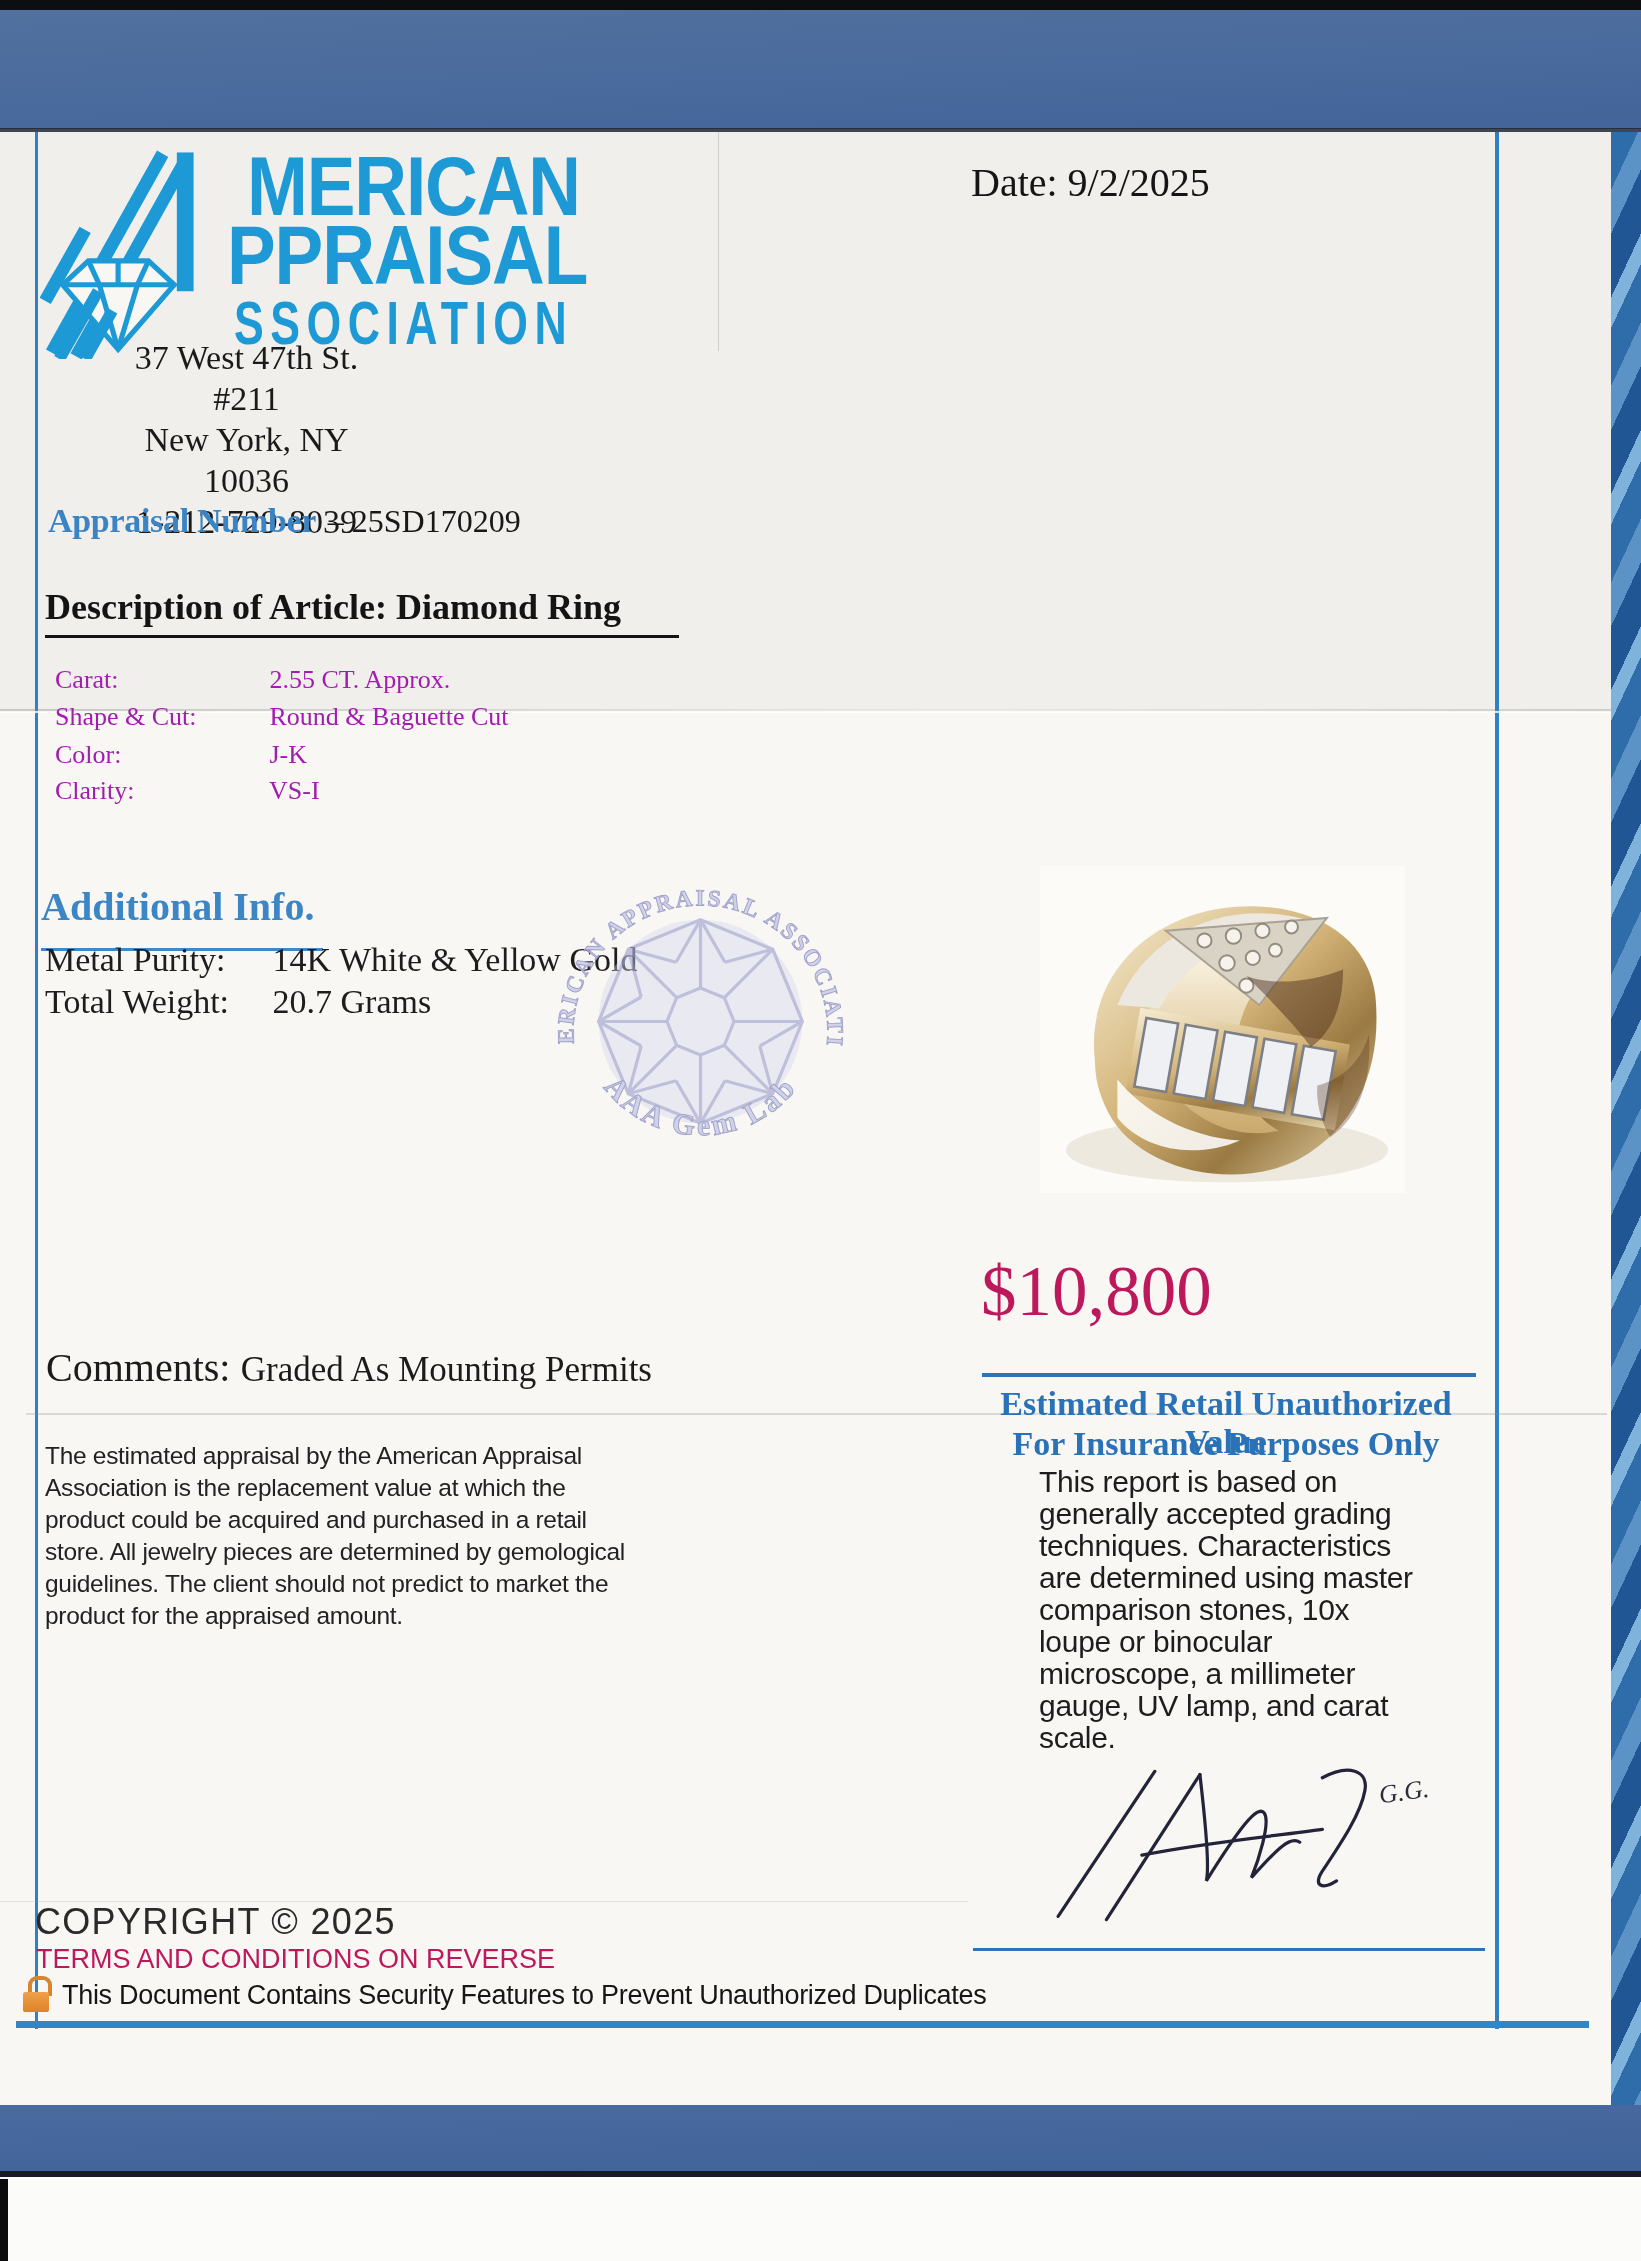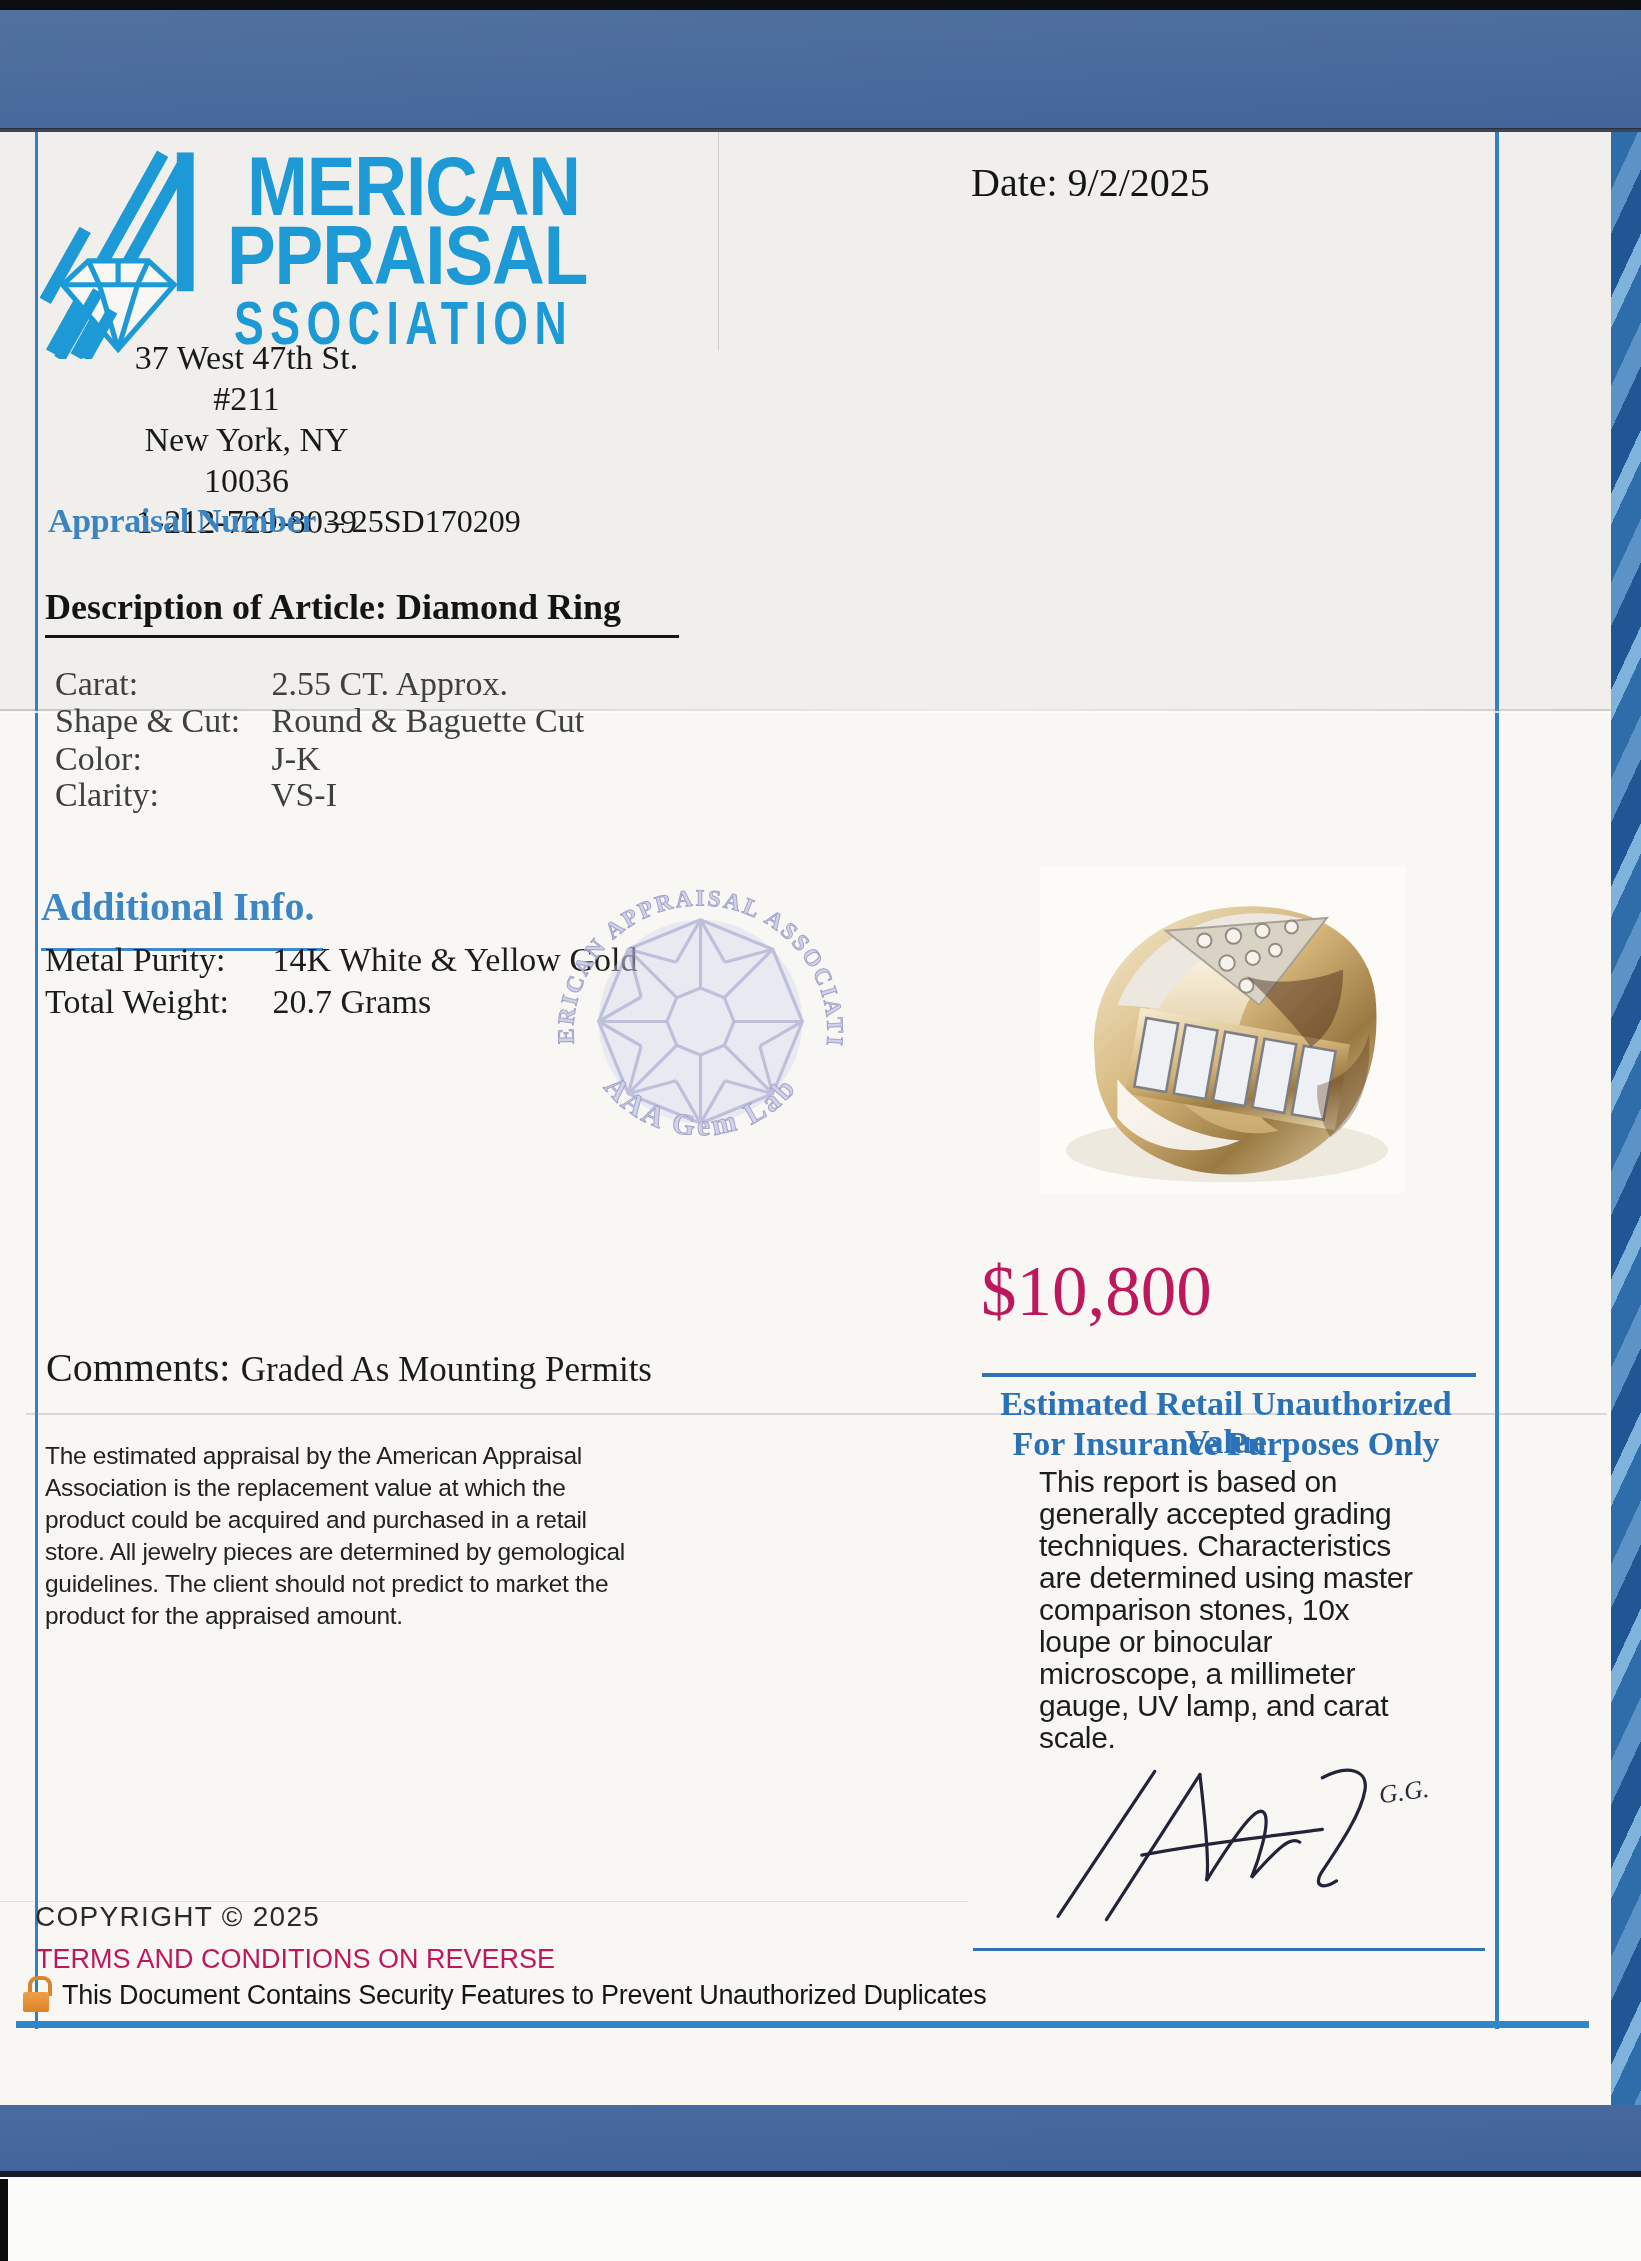--- a/index.html
+++ b/index.html
@@ -34,21 +34,21 @@
   .logo1{left:247px;top:145px;font-size:83px;transform:scaleX(.88);letter-spacing:-1.3px;}
   .logo2{left:227px;top:214px;font-size:83px;transform:scaleX(.88);letter-spacing:-1.3px;}
   .logo3{left:234px;top:292px;font-size:62px;letter-spacing:9px;transform:scaleX(.72);}
   .date{left:971px;top:159px;font-size:40px;color:#151515;}
   .address{left:108px;top:337px;width:277px;text-align:center;font-size:34px;line-height:41px;color:#1a1a1a;}
   .apprline{left:48px;top:502px;white-space:nowrap;}
   .appr-label{font-size:34px;font-weight:bold;color:#3b84c4;letter-spacing:-0.3px;}
   .appr-value{font-size:32px;color:#181818;margin-left:11.6px;}
   .desc{left:45px;top:586px;font-size:36px;font-weight:600;color:#141414;
         border-bottom:3.9px solid #141414;padding:0 58px 6.5px 0;white-space:nowrap;}
-  .drow{position:absolute;left:55px;font-size:34px;white-space:nowrap;color:#404040;}
+  .drow{position:absolute;left:55px;font-size:26px;white-space:nowrap;color:#a21caf;}
   .drow .lbl{display:inline-block;width:208px;}
   .addhead{left:41px;top:883px;font-size:40px;font-weight:bold;color:#3c86c6;
         border-bottom:3.2px solid #3f88c8;padding:0 9px 18px 0;white-space:nowrap;}
   .arow{position:absolute;left:45px;font-size:34px;white-space:nowrap;color:#1d1d1d;}
   .arow .lbl{display:inline-block;width:219px;}
   
   .seal{left:549px;top:870px;width:303px;height:303px;opacity:.92;}
   
   .ring{left:1040px;top:866px;width:365px;height:327px;background:#fcfbf8;}
   
@@ -61,21 +61,21 @@
   .com-label{font-size:40px;color:#1b1b1b;}
   .com-value{font-size:35px;color:#1b1b1b;margin-left:10.3px;}
   .para{font-family:"Liberation Sans",sans-serif;white-space:pre-line;}
   .disclaimer{left:45px;top:1440px;width:742px;font-size:24.5px;letter-spacing:-0.3px;line-height:32px;color:#222;}
   .method{left:1039px;top:1466px;width:445px;font-size:30px;letter-spacing:-0.3px;line-height:32px;color:#1d1d1d;}
   
   .sig{left:1045px;top:1752px;width:400px;height:174px;}
   .sig-rule{left:973px;top:1948px;width:512px;height:3.2px;background:#2d73b6;}
   .gia{left:973px;top:1964px;width:512px;text-align:center;font-size:36px;color:#2a73b8;}
   
-  .copyright{left:35px;top:1901px;font-size:28px;font-family:"Liberation Sans",sans-serif;color:#2a2a2a;letter-spacing:1.3px;}
+  .copyright{left:35px;top:1901px;font-size:36px;font-family:"Liberation Sans",sans-serif;color:#2a2a2a;letter-spacing:1.3px;}
   .terms{left:36px;top:1944px;font-size:27px;font-family:"Liberation Sans",sans-serif;color:#be185d;}
   .lock{left:23px;top:1976px;width:28px;height:37px;}
   .lock .shackle{position:absolute;left:5.2px;top:0;width:15.5px;height:15.5px;border:4.5px solid #d8852c;
        border-bottom:none;border-radius:9px 9px 0 0;}
   .lock .body{position:absolute;left:0;top:15.5px;width:26px;height:20.7px;background:linear-gradient(180deg,#f0a04a,#dd8227);border-radius:2.6px;}
   .security{left:62px;top:1980px;font-size:27px;font-family:"Liberation Sans",sans-serif;color:#161616;letter-spacing:-0.3px;white-space:nowrap;}
 </style>
 </head>
 <body>
 

